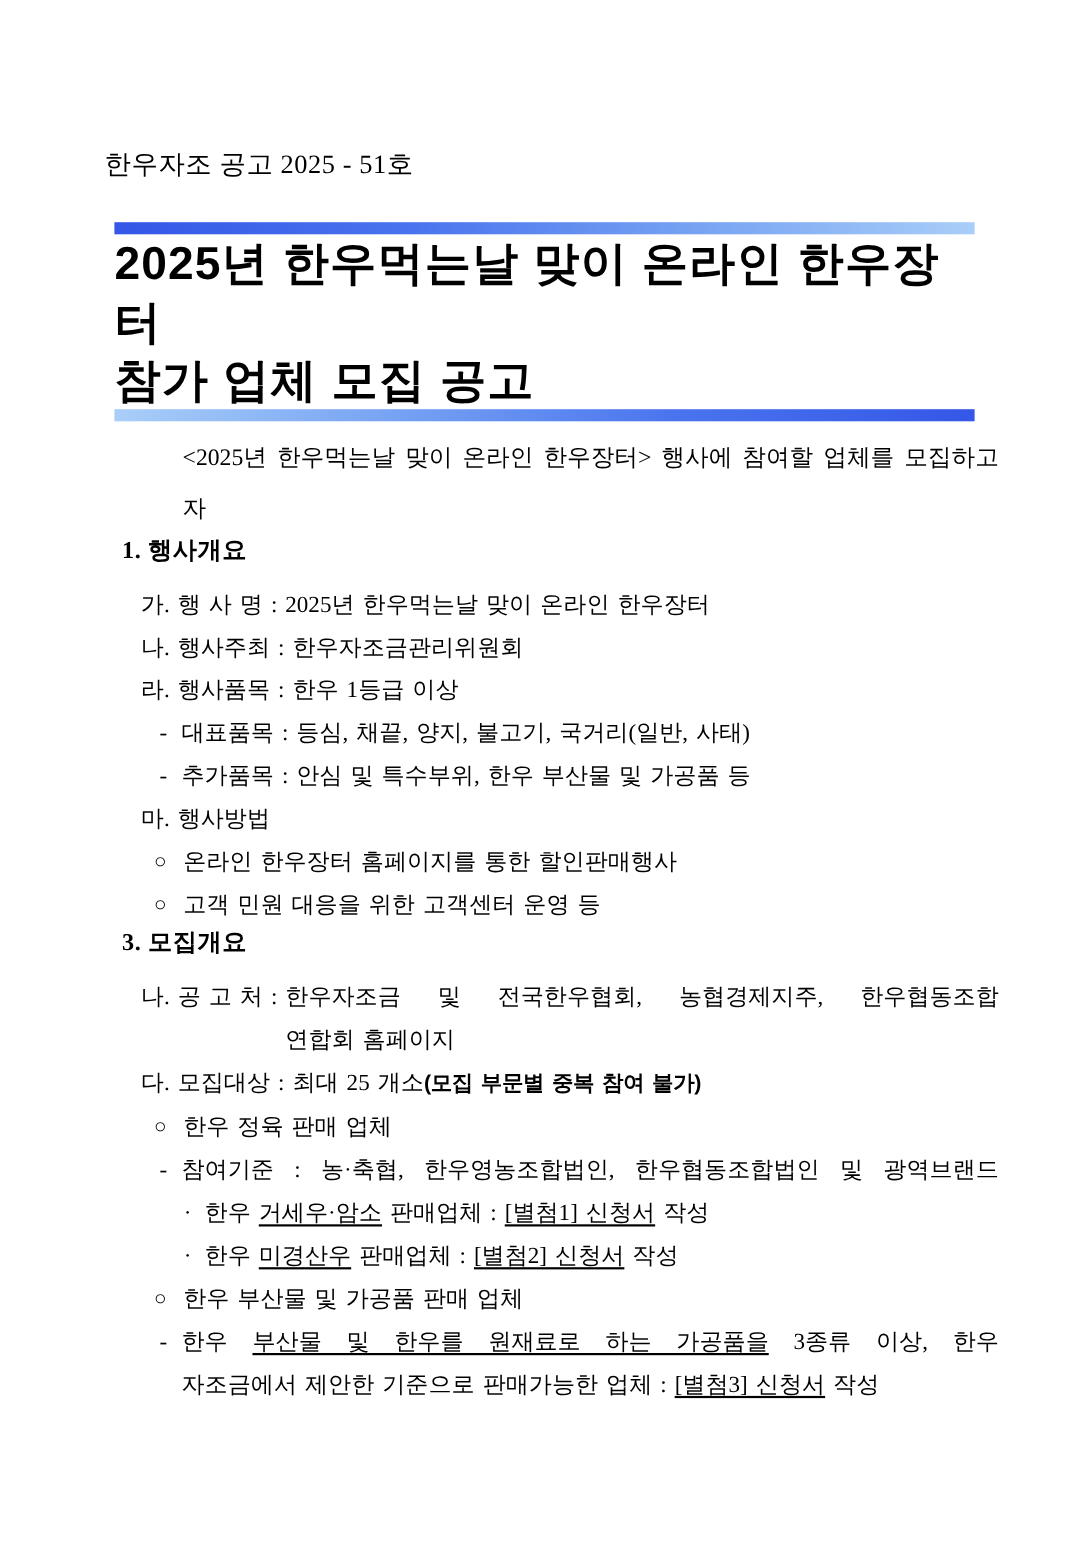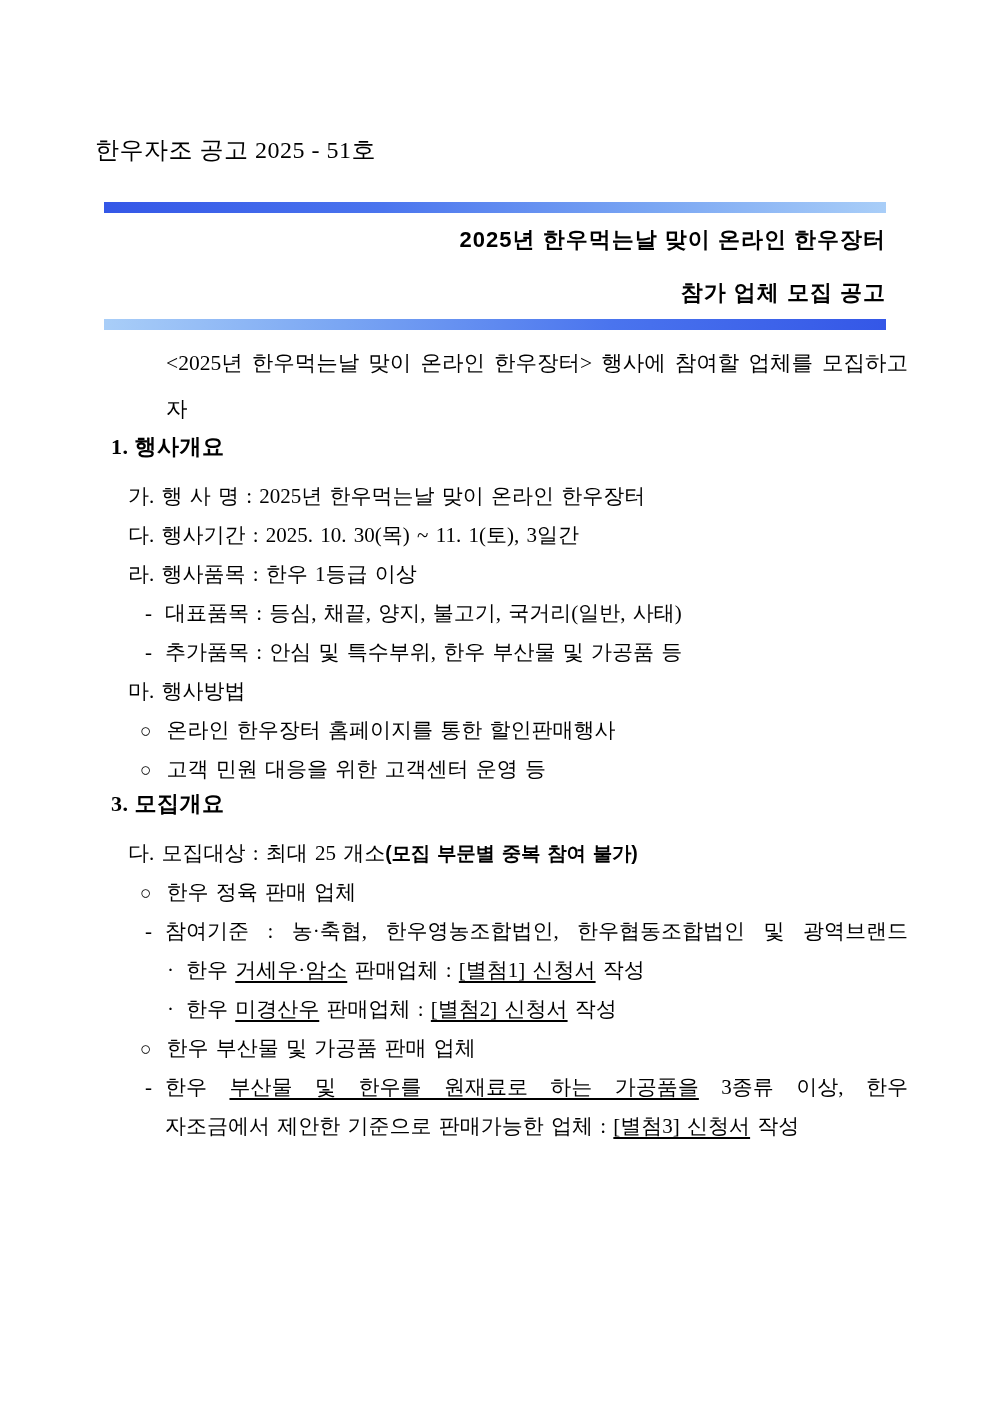--- a/index.html
+++ b/index.html
@@ -18,24 +18,24 @@
     line-height: 24px;
     letter-spacing: 0.5px;
   }
 
   .title-block { margin: 40px 22px 0 9px; }
   .bar { height: 11px; }
   .bar-top    { background: linear-gradient(90deg,  #3457e7 0%, #4a74ee 35%, #7aa6f3 70%, #a9cef8 100%); }
   .bar-bottom { background: linear-gradient(270deg, #3457e7 0%, #4a74ee 35%, #7aa6f3 70%, #a9cef8 100%); }
   h1.title {
     margin: 0;
-    text-align: right;
+    text-align: left;
     font-family: "Liberation Sans", "DejaVu Sans", sans-serif;
     font-weight: bold;
-    font-size: 22px;
+    font-size: 42px;
     line-height: 53px;
     letter-spacing: 1px;
   }
   h1.title span { display: block; }
 
   .intro { margin: 10px 0 0 0; font-size: 21.5px; line-height: 46px; word-spacing: 2px; }
   .intro-line { display: block; margin-left: 48px; }
   .indent1 { padding-left: 23px; }
   .jl { text-align: justify; text-align-last: justify; }
 
@@ -87,21 +87,21 @@
   </div>
 
   <p class="intro">
     <span class="intro-line indent1 jl">&lt;2025년 한우먹는날 맞이 온라인 한우장터&gt; 행사에 참여할 업체를 모집하고자</span>
   </p>
 
   <h2 class="sec sec1">1. 행사개요</h2>
 
   <div class="list">
     <div class="lv-a">가. 행 사 명 : 2025년 한우먹는날 맞이 온라인 한우장터</div>
-    <div class="lv-a">다. 행사기간 : 2025. 10. 30(목) ~ 11. 1(토), 3일간</div>
+    <div class="lv-a">나. 행사주최 : 한우자조금관리위원회</div>
     <div class="lv-a">라. 행사품목 : 한우 1등급 이상</div>
 
     <div class="lv-dash">
       <span class="marker">-</span>
       <span class="content">대표품목 : 등심, 채끝, 양지, 불고기, 국거리(일반, 사태)</span>
     </div>
     <div class="lv-dash">
       <span class="marker">-</span>
       <span class="content">추가품목 : 안심 및 특수부위, 한우 부산물 및 가공품 등</span>
     </div>
@@ -115,20 +115,27 @@
     <div class="lv-circle">
       <span class="marker">○</span>
       <span class="content">고객 민원 대응을 위한 고객센터 운영 등</span>
     </div>
   </div>
 
   <h2 class="sec sec2">3. 모집개요</h2>
 
   <div class="list">
 
+    <div class="lv-a hang">
+      <span class="label">나. 공 고 처 : </span>
+      <span class="content">
+        <span class="jl" style="display:block;">한우자조금 및 전국한우협회, 농협경제지주, 한우협동조합</span>
+        <span style="display:block;">연합회 홈페이지</span>
+      </span>
+    </div>
 
     <div class="lv-a">
       <span>다. 모집대상 : 최대 25 개소</span><span class="bold-note">(모집 부문별 중복 참여 불가)</span>
     </div>
 
     <div class="lv-circle">
       <span class="marker">○</span>
       <span class="content">한우 정육 판매 업체</span>
     </div>
 

